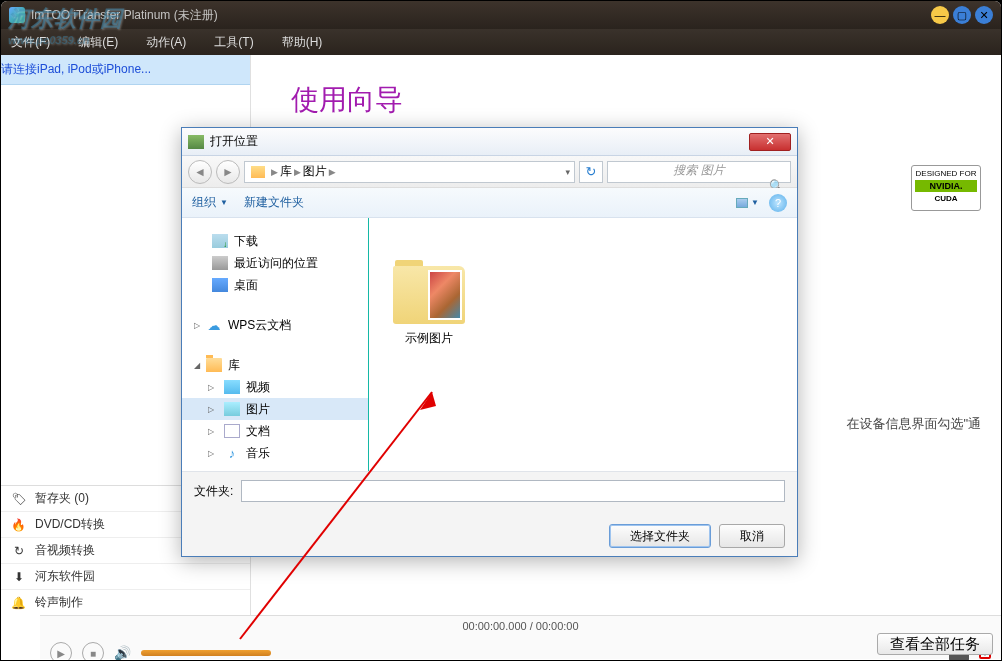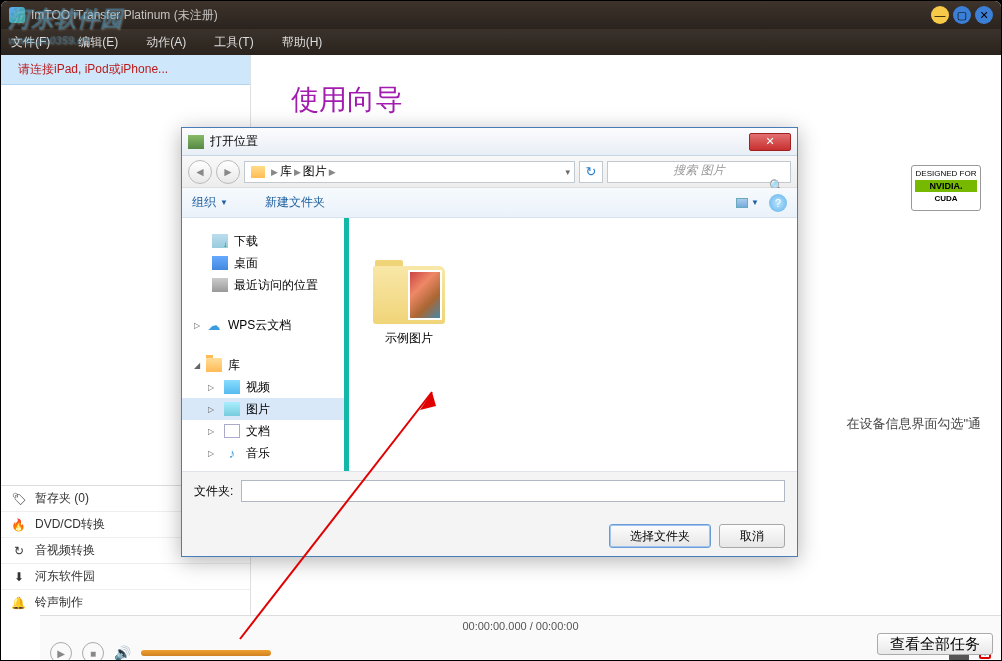--- a/index.html
+++ b/index.html
@@ -15,21 +15,21 @@
 .win-btn { width: 18px; height: 18px; border-radius: 50%; display: flex; align-items: center; justify-content: center; font-size: 11px; color: #000; cursor: pointer; }
 .wb-min { background: #f7c948; } .wb-max { background: #3b7fd6; } .wb-close { background: #3b7fd6; }
 
 
 .menubar { height: 26px; background: linear-gradient(#3a322b, #2a231d); display: flex; align-items: center; padding-left: 10px; color: #ddd; font-size: 12px; gap: 28px; }
 .menubar span { cursor: pointer; }
 
 
 .app-body { display: flex; height: 560px; }
 .sidebar { width: 250px; display: flex; flex-direction: column; border-right: 1px solid #e0e0e0; }
-.device-note { background: #cfe7fb; padding: 6px 17px; font-size: 12px; color: #b91c1c; border-bottom: 1px solid #b0d4f0; }
+.device-note { background: #cfe7fb; padding: 6px 0; font-size: 12px; color: #1d4ed8; border-bottom: 1px solid #b0d4f0; }
 .sidebar-fill { flex: 1; }
 .side-item { height: 26px; display: flex; align-items: center; padding: 0 10px; font-size: 12px; color: #333; border-top: 1px solid #eee; cursor: pointer; gap: 8px; }
 .side-item.tag { border-top: 1px solid #ddd; }
 .side-icon { width: 16px; height: 16px; display: flex; align-items: center; justify-content: center; font-size: 12px; }
 
 .content { flex: 1; background: #fff; position: relative; padding: 20px; }
 .wizard-title { font-size: 28px; color: #a21caf; margin-left: 20px; margin-top: 6px; font-family: SimSun, serif; }
 .nvidia-badge { position: absolute; right: 20px; top: 110px; width: 70px; height: 46px; border: 1px solid #999; border-radius: 3px; background: #fff; font-size: 8px; text-align: center; padding: 3px; }
 .nvidia-logo { background: #76b900; color: #000; font-weight: bold; font-size: 9px; padding: 1px 0; margin: 2px 0; }
 .hint-text { position: absolute; right: 20px; top: 360px; font-size: 13px; color: #444; }
@@ -55,30 +55,30 @@
 .dlg-title-text { flex: 1; }
 .dlg-close { width: 42px; height: 18px; background: linear-gradient(#e27070,#c83030); border: 1px solid #a02020; border-radius: 2px; display: flex; align-items: center; justify-content: center; color: #fff; font-size: 11px; cursor: pointer; }
 .dlg-nav { height: 32px; background: linear-gradient(#f8f8f8,#ededed); border-bottom: 1px solid #ddd; display: flex; align-items: center; padding: 0 6px; gap: 4px; }
 .nav-btn { width: 24px; height: 24px; border: 1px solid #bbb; border-radius: 50%; background: linear-gradient(#fff,#e8e8e8); display: flex; align-items: center; justify-content: center; color: #888; font-size: 12px; cursor: pointer; }
 .breadcrumb { flex: 1; height: 22px; border: 1px solid #c0c8d0; background: #fff; display: flex; align-items: center; padding: 0 4px; font-size: 12px; gap: 2px; }
 .bc-icon { width: 14px; height: 12px; background: linear-gradient(#fd8,#fb5); margin-left: 2px; margin-right: 4px; }
 .bc-sep { color: #888; font-size: 9px; }
 .bc-refresh { width: 24px; height: 22px; border: 1px solid #c0c8d0; background: #fff; display: flex; align-items: center; justify-content: center; color: #2a7fd0; font-size: 13px; cursor: pointer; }
 .search-box { width: 184px; height: 22px; border: 1px solid #c0c8d0; background: #fff; display: flex; align-items: center; padding: 0 6px; font-size: 12px; color: #999; font-style: italic; flex-direction: column; }
 .search-box .sicon { margin-left: auto; color: #5a9de0; font-style: normal; }
-.dlg-toolbar { height: 30px; background: linear-gradient(#f6fafd,#eaf2fa); border-bottom: 1px solid #d8e2ee; display: flex; align-items: center; padding: 0 10px; font-size: 12px; color: #2060a0; gap: 37px; }
+.dlg-toolbar { height: 30px; background: linear-gradient(#f6fafd,#eaf2fa); border-bottom: 1px solid #d8e2ee; display: flex; align-items: center; padding: 0 10px; font-size: 12px; color: #2060a0; gap: 16px; }
 .tb-item { display: flex; align-items: center; gap: 4px; cursor: pointer; }
 .tb-caret { font-size: 8px; color: #2060a0; }
 .tb-right { margin-left: auto; display: flex; gap: 10px; align-items: center; }
 .view-btn { display: flex; align-items: center; gap: 3px; cursor: pointer; }
 .vb-sq { width: 12px; height: 10px; background: linear-gradient(#ace,#7ad); border:1px solid #6ab; }
 .help-btn { width: 18px; height: 18px; border-radius: 50%; background: radial-gradient(#bde5ff,#5aafea); color: #fff; display: flex; align-items: center; justify-content: center; font-size: 11px; cursor: pointer; }
 
 .dlg-body { flex: 1; display: flex; }
-.tree { width: 167px; border-right: 5px solid #14b8a6; overflow: hidden; padding-top: 12px; font-size: 12px; position: relative; }
+.tree { width: 187px; border-right: 1px solid #14b8a6; overflow: hidden; padding-top: 12px; font-size: 12px; position: relative; }
 .tree-item { display: flex; align-items: center; height: 22px; padding-left: 30px; gap: 6px; cursor: pointer; }
 .tree-item.sel { background: #d8e8f8; }
 .tree-icon { width: 16px; height: 14px; }
 .ti-dl { background: linear-gradient(#bde,#9cd); position:relative; } .ti-dl::after{content:'↓';position:absolute;right:1px;bottom:-1px;font-size:8px;color:#080;}
 .ti-desk { background: linear-gradient(#6af,#48d); }
 .ti-recent { background: linear-gradient(#ccc,#999); }
 .ti-wps { color:#3a9be0; display:flex; align-items:center; justify-content:center; font-size:13px; background:none; }
 .ti-lib { background: linear-gradient(#fd9,#fb5); position:relative; border-radius: 1px 1px 0 0;} .ti-lib::before{content:'';position:absolute;top:-3px;left:0;width:7px;height:3px;background:#fb5;}
 .ti-vid { background: linear-gradient(#8df,#5be); }
 .ti-pic { background: linear-gradient(#aef,#7cd); }
@@ -224,26 +224,26 @@
     </div>
   </div>
 
   <div class="dlg-body">
     <div class="tree">
       <div class="tree-item">
           <div class="tree-icon ti-dl"></div>
           <span>下载</span>
         </div>
       <div class="tree-item">
+          <div class="tree-icon ti-recent"></div>
+          <span>最近访问的位置</span>
+        </div>
+      <div class="tree-item">
           <div class="tree-icon ti-desk"></div>
           <span>桌面</span>
-        </div>
-      <div class="tree-item">
-          <div class="tree-icon ti-recent"></div>
-          <span>最近访问的位置</span>
         </div>
 
       <div class="tree-group">
         <div class="tree-item" style="padding-left:24px">
             <span class="tree-caret">▷</span>
             <div class="tree-icon ti-wps">☁</div>
             <span>WPS云文档</span>
           </div>
       </div>
 

